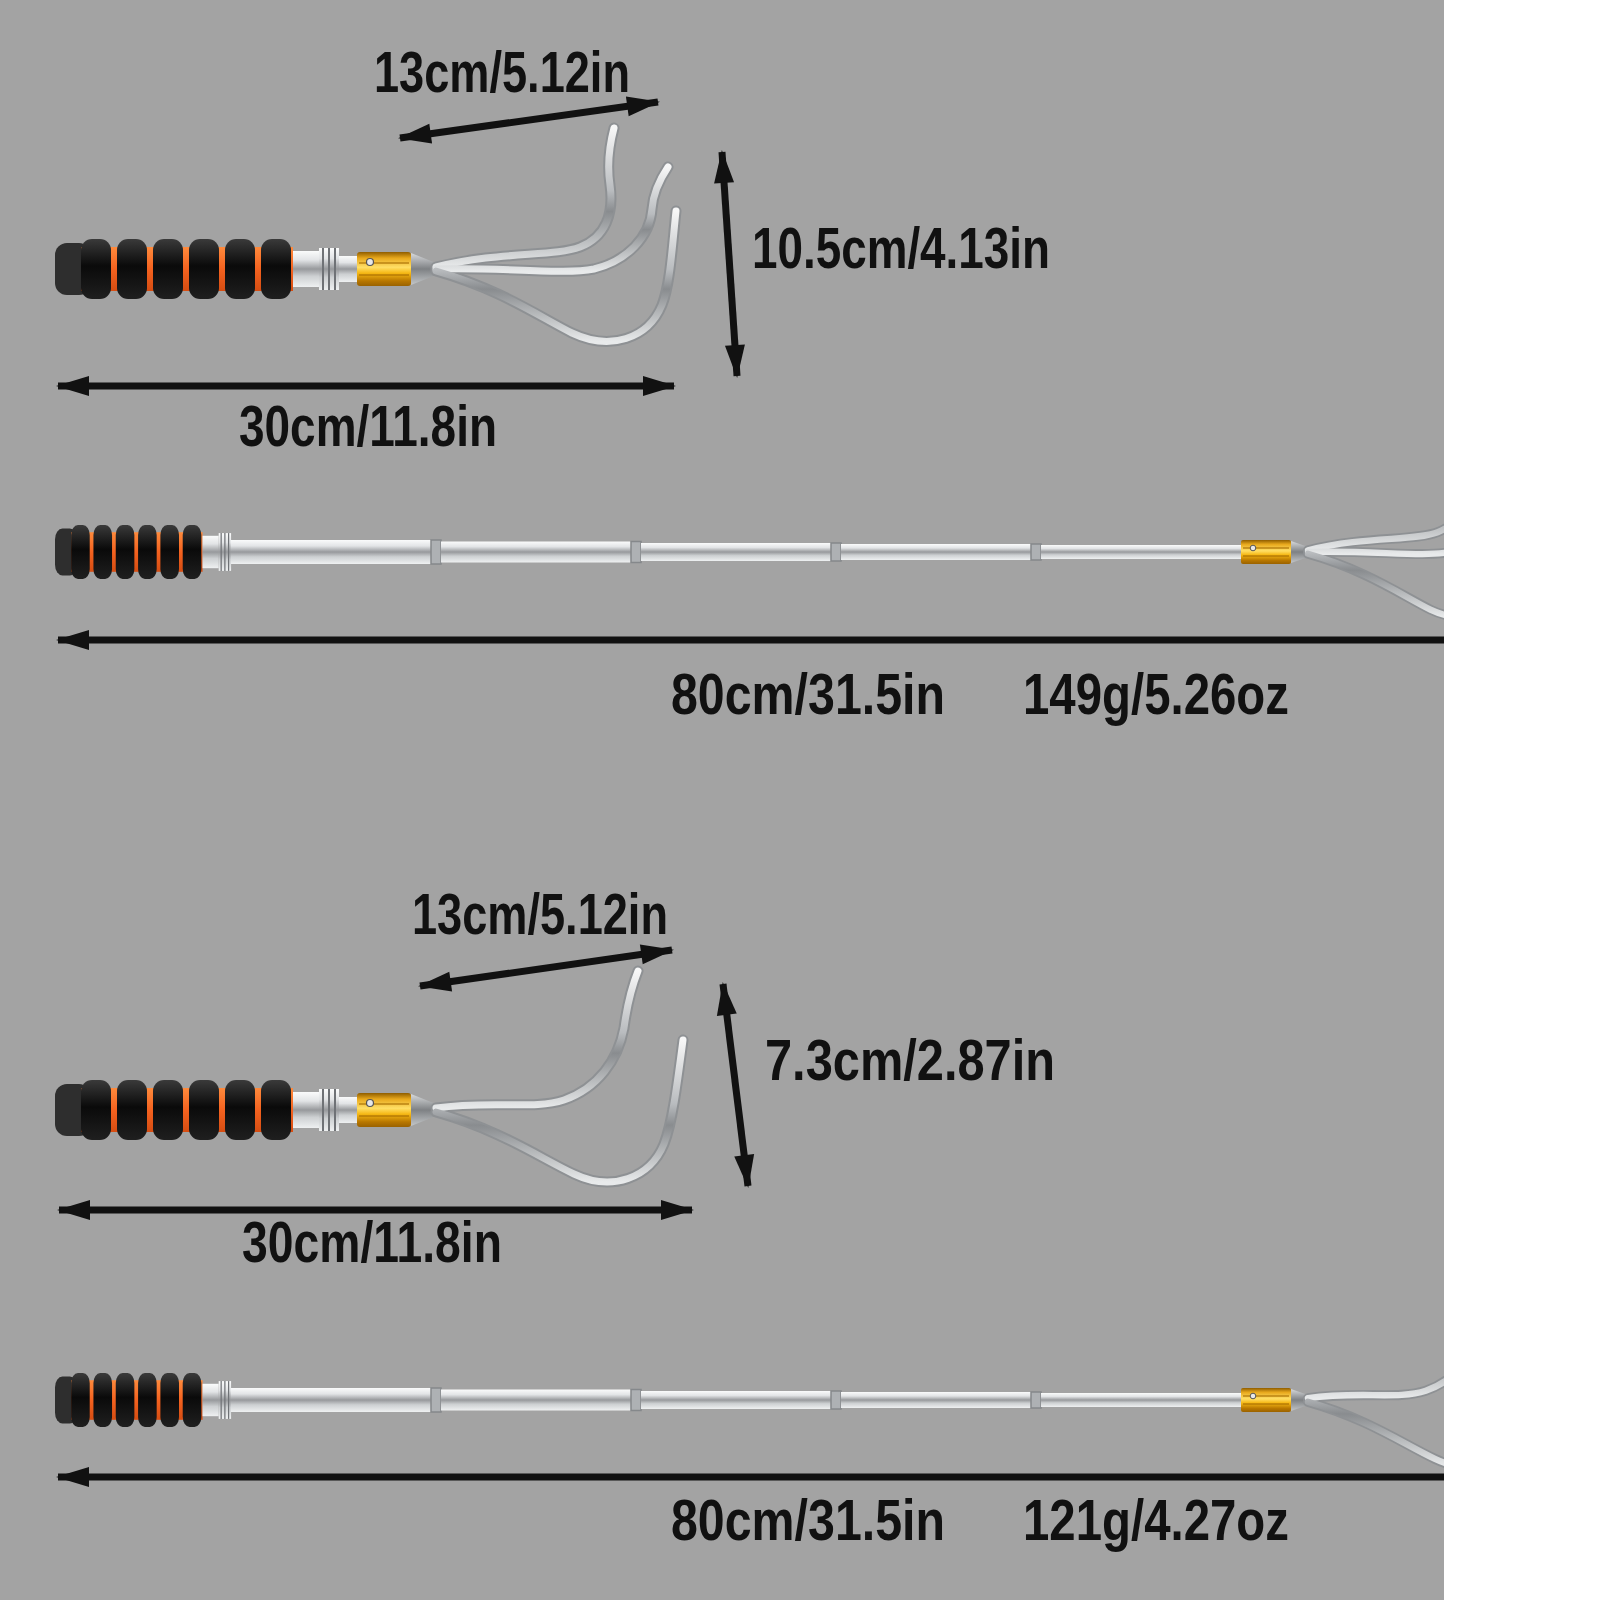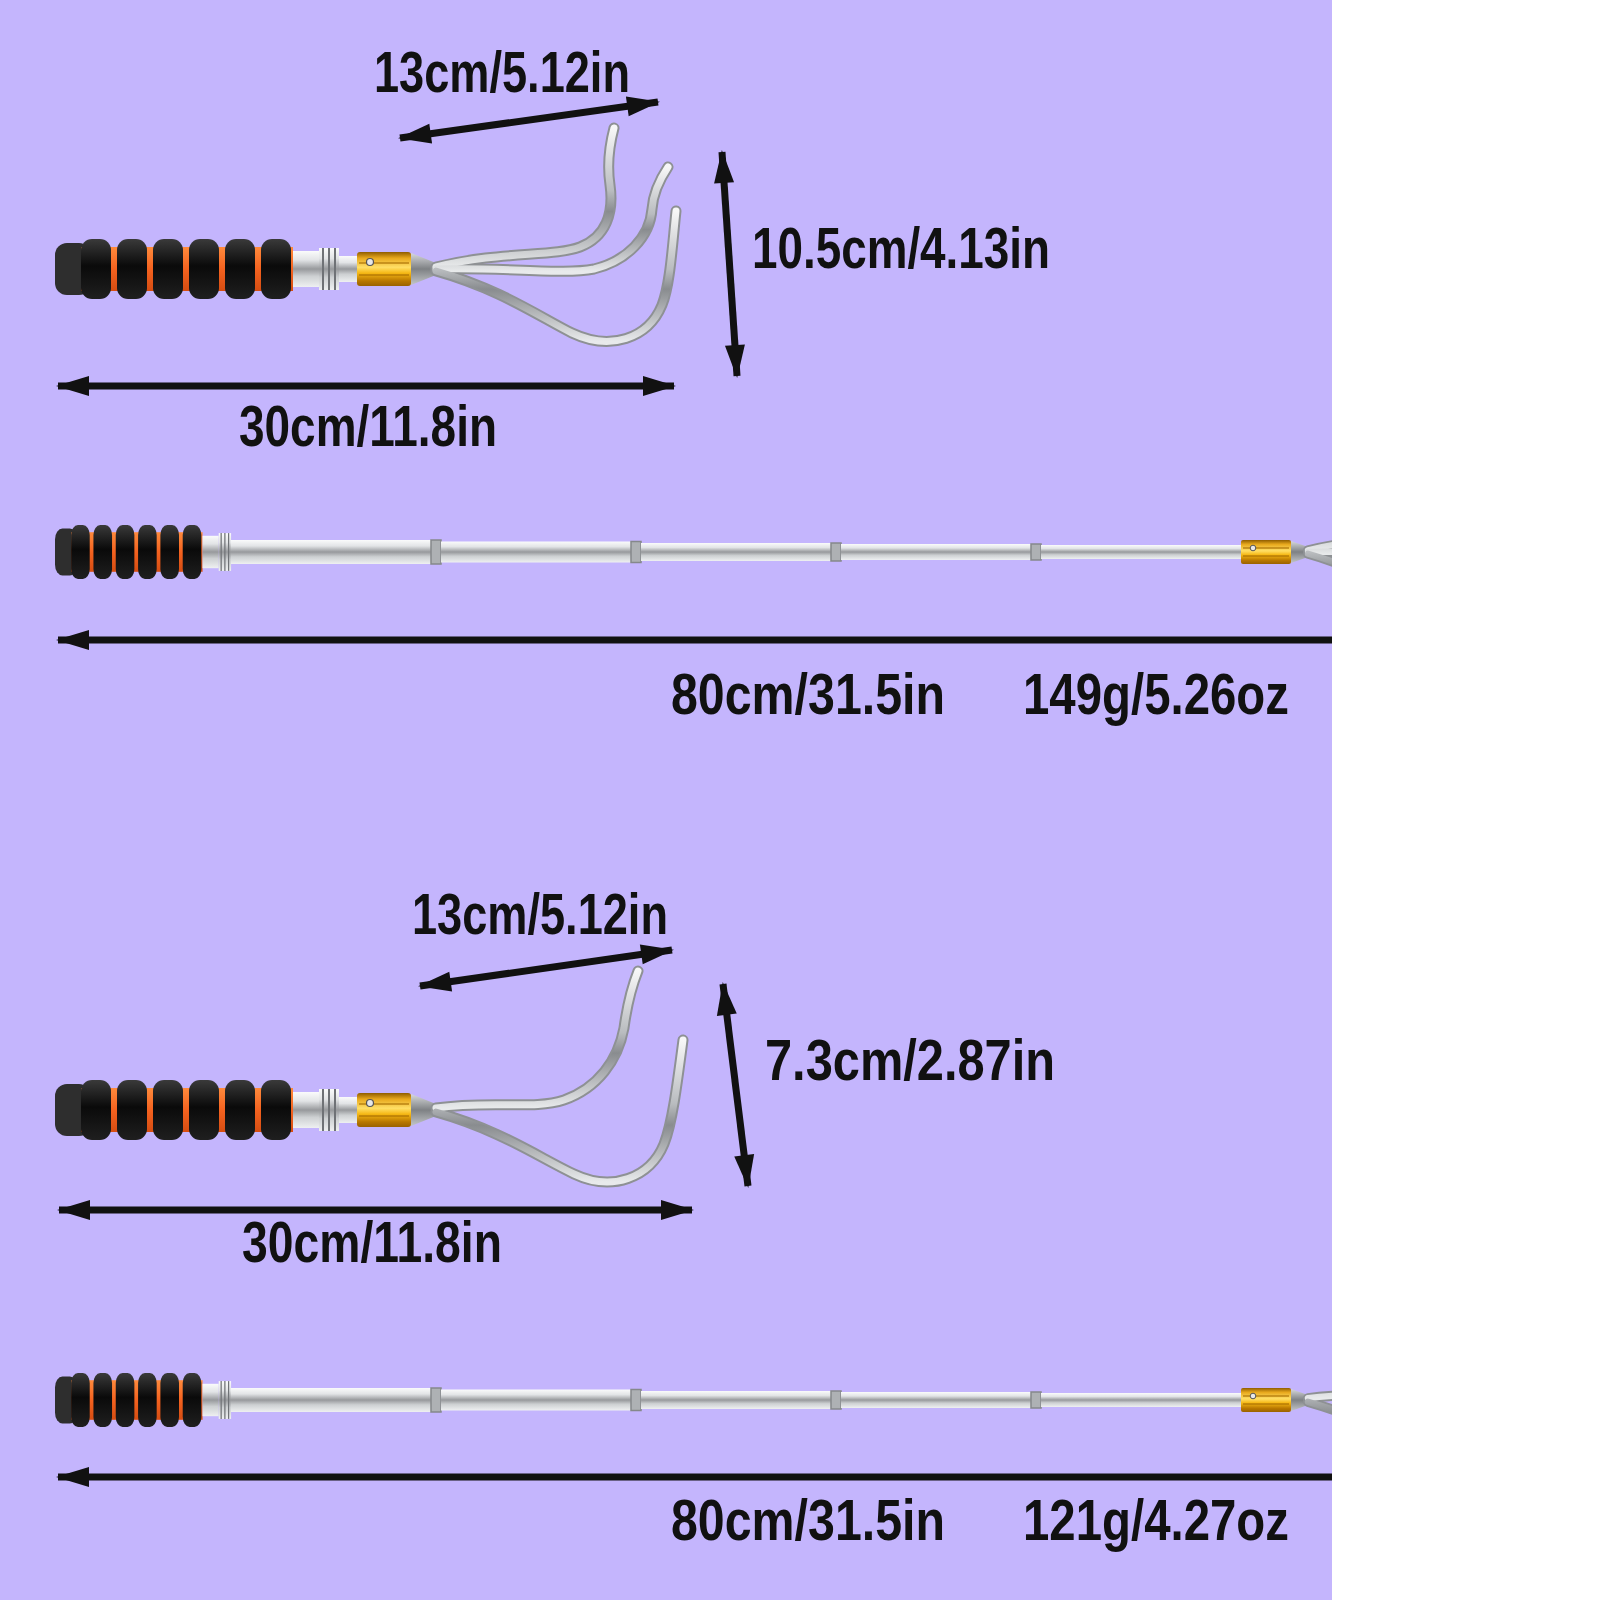--- a/index.html
+++ b/index.html
@@ -1,16 +1,16 @@
 <!DOCTYPE html>
 <html><head>
 <meta charset="utf-8">
 <style>
   html,body{margin:0;padding:0;background:#fff;}
-  .stage{position:relative;width:1332px;height:1600px;background:#c4b5fd;overflow:hidden;
+  .stage{position:relative;width:1444px;height:1600px;background:#a3a3a3;overflow:hidden;
          font-family:"Liberation Sans", sans-serif;}
   svg{position:absolute;left:0;top:0;}
   .lbl{font-family:"Liberation Sans", sans-serif;font-weight:bold;font-size:58px;fill:#111111;}
   .arr{stroke:#111111;stroke-width:7;}
   .hk-under{fill:none;stroke:#8e9194;stroke-width:11;stroke-linecap:round;}
   .hk-over{fill:none;stroke:url(#silverStroke);stroke-width:7;stroke-linecap:round;}
   .ring{fill:#aeb1b4;stroke:#85888b;stroke-width:1.5;}
   .ridge-line{stroke:#6f7276;stroke-width:2;}
   .gold-rib{stroke:#a66b00;stroke-width:2;opacity:.55;}
 </style>

